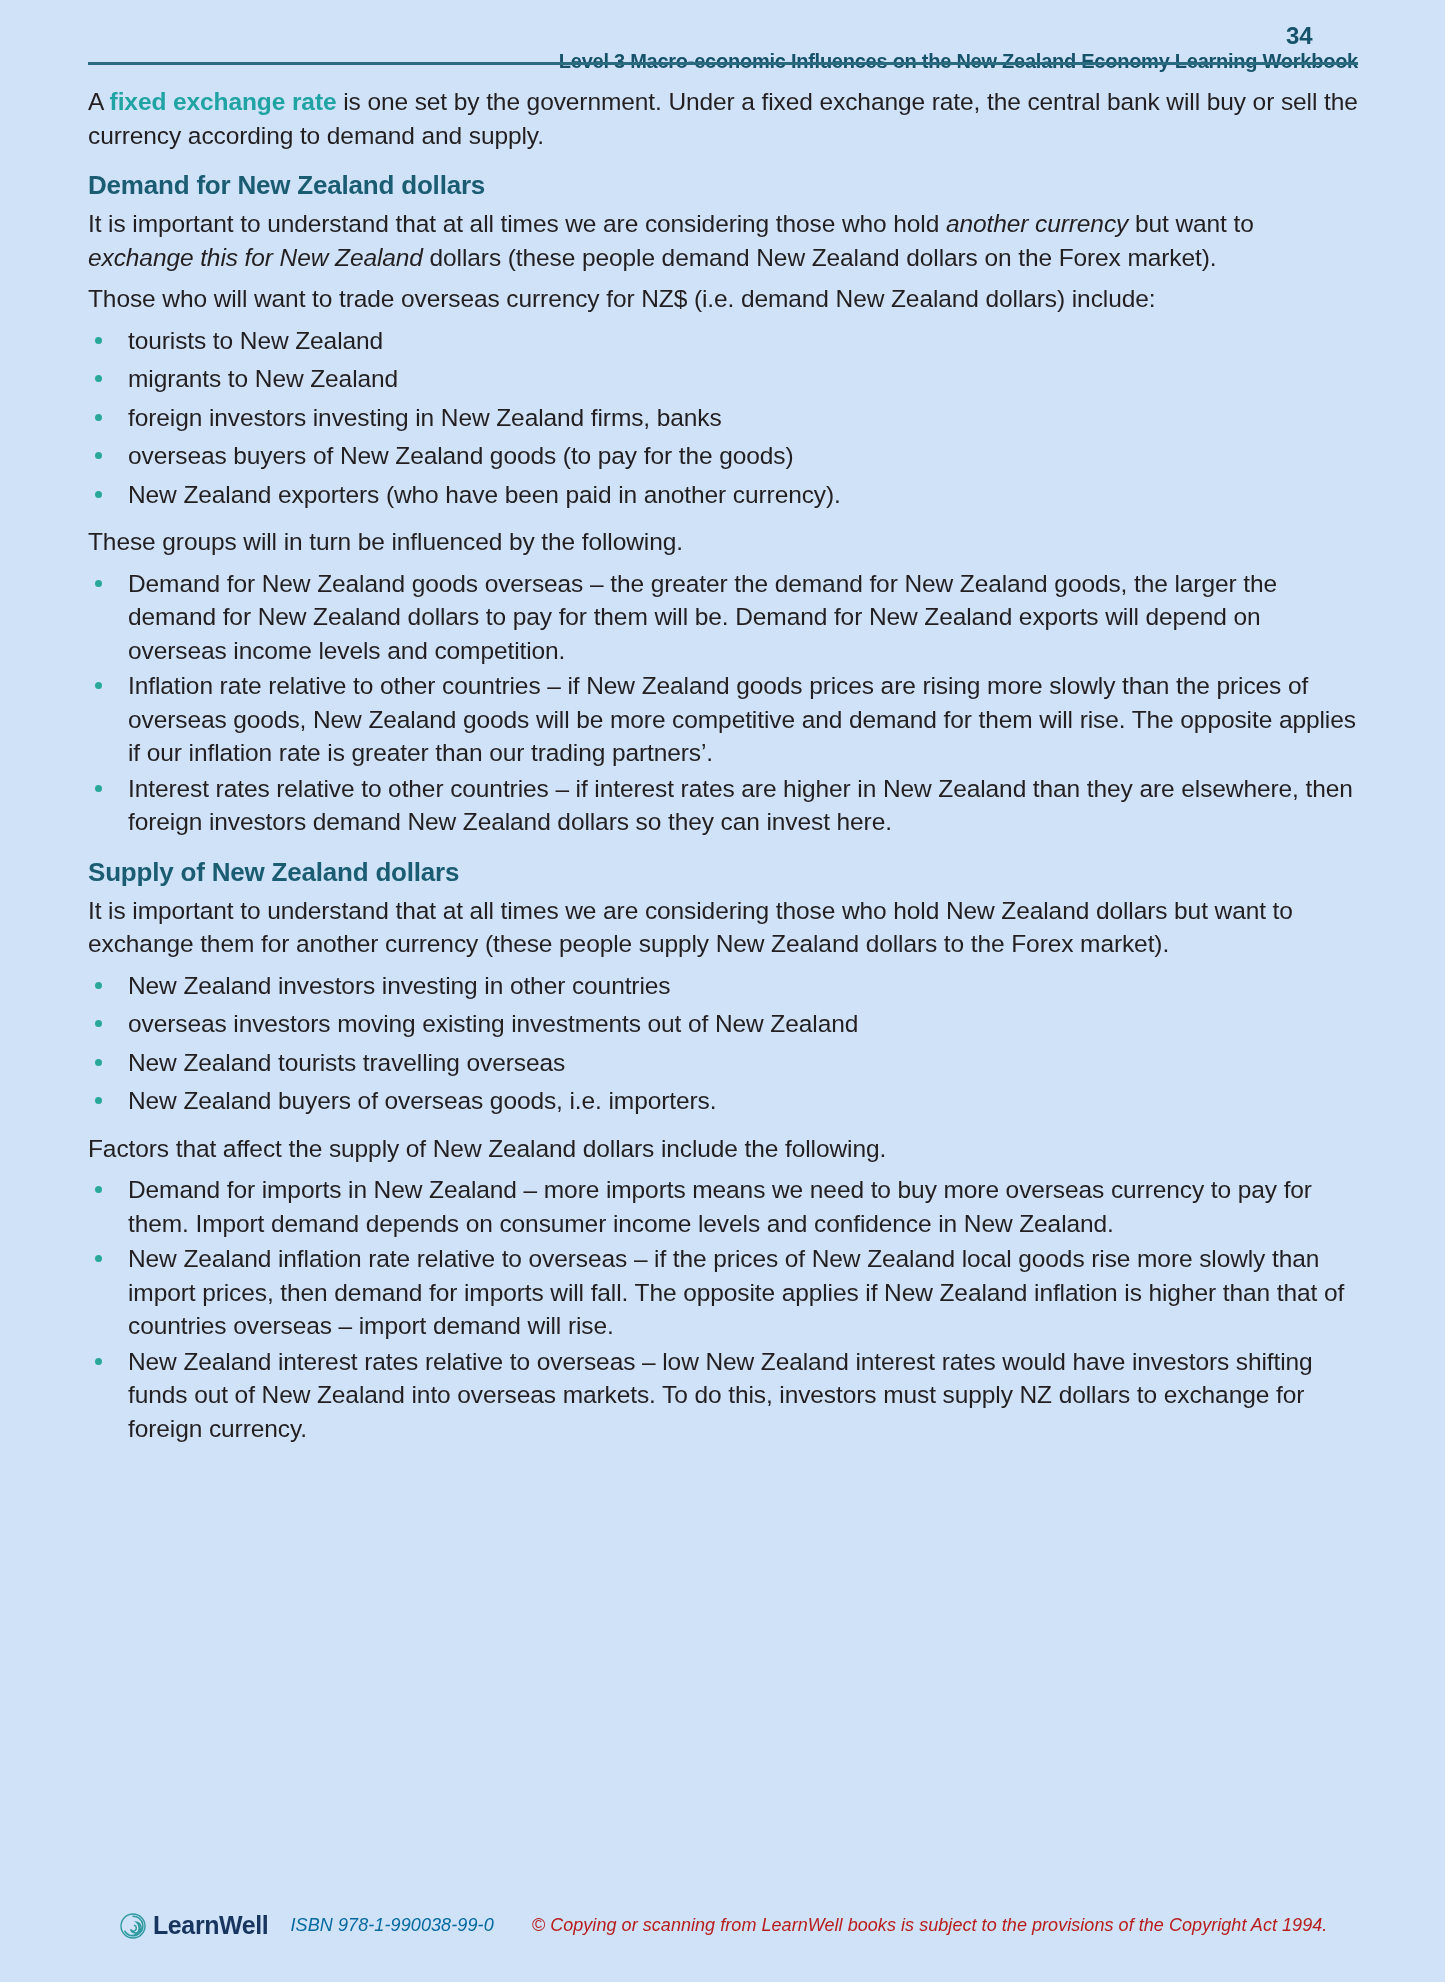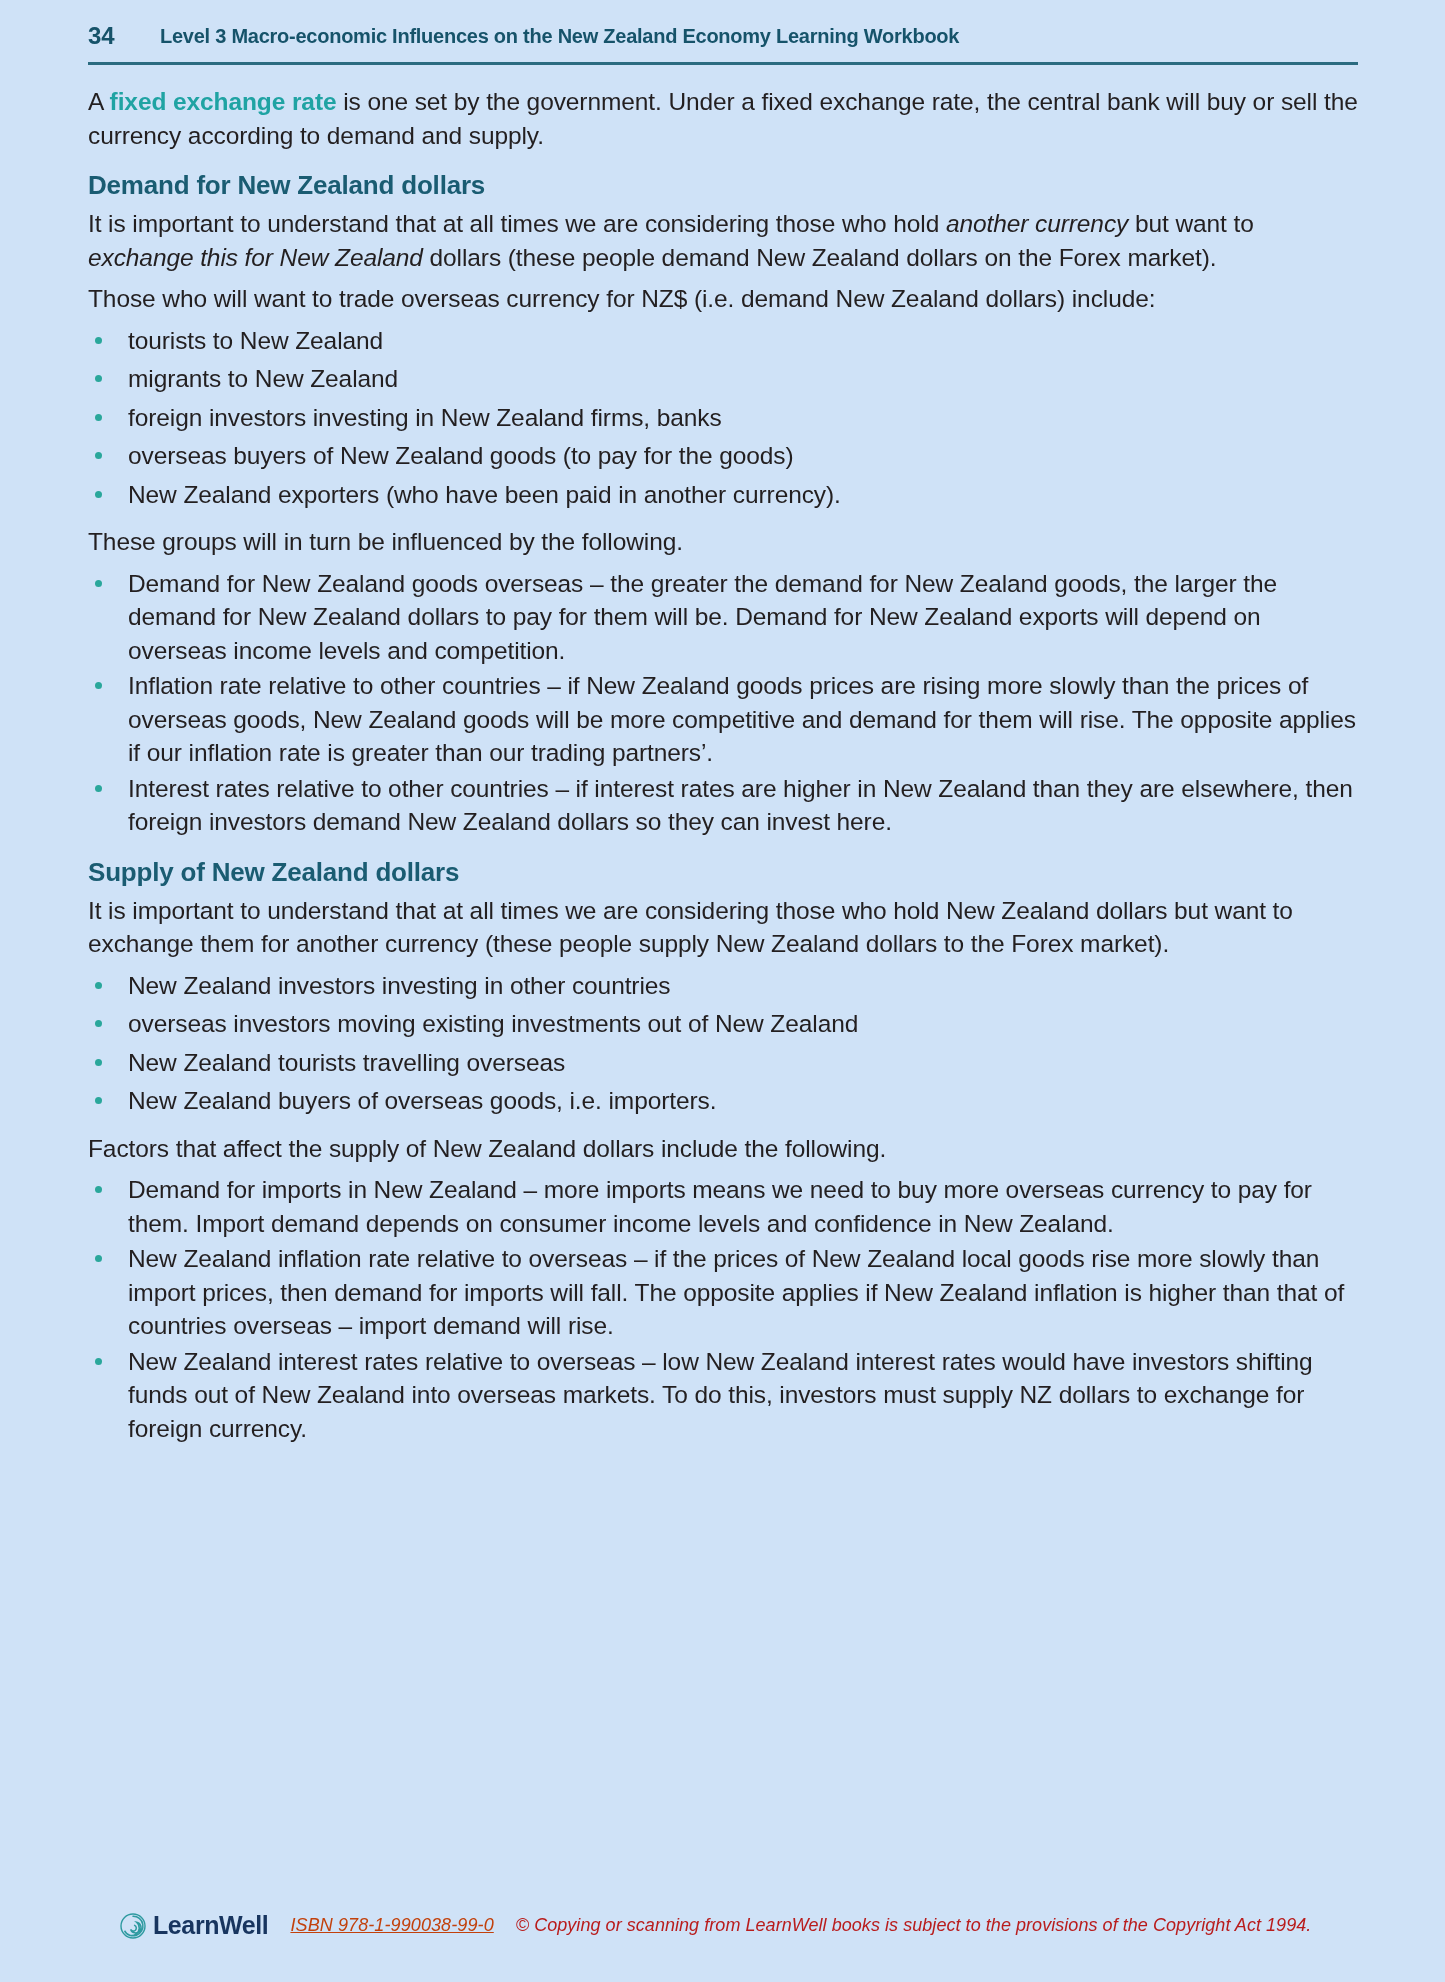--- a/index.html
+++ b/index.html
@@ -23,21 +23,22 @@
     padding: 0;
   }
 
   
   .page-header {
     position: absolute;
     left: 88px;
     top: 22px;
     width: 1270px;
     display: flex;
-    align-items: center;
+    align-items: flex-end;
+    flex-direction: column;
   }
   .page-number {
     font-size: 24px;
     font-weight: bold;
     color: #16536a;
     letter-spacing: -0.2px;
     width: 72px;
     flex: none;
   }
   .header-title {
@@ -135,25 +136,24 @@
   .logo-text {
     font-size: 25px;
     font-weight: bold;
     color: #18355f;
     letter-spacing: -0.4px;
     margin-right: 22px;
   }
   .isbn {
     font-size: 18px;
     font-style: italic;
-    color: #c2410c;
+    color: #0369a1;
     letter-spacing: 0.1px;
-    margin-right: 22px;
+    margin-right: 38px;
     white-space: nowrap;
-    text-decoration: underline;
   }
   .copyright {
     font-size: 18px;
     font-style: italic;
     color: #b91c1c;
     letter-spacing: 0.05px;
     white-space: nowrap;
   }
 </style>
 </head>

